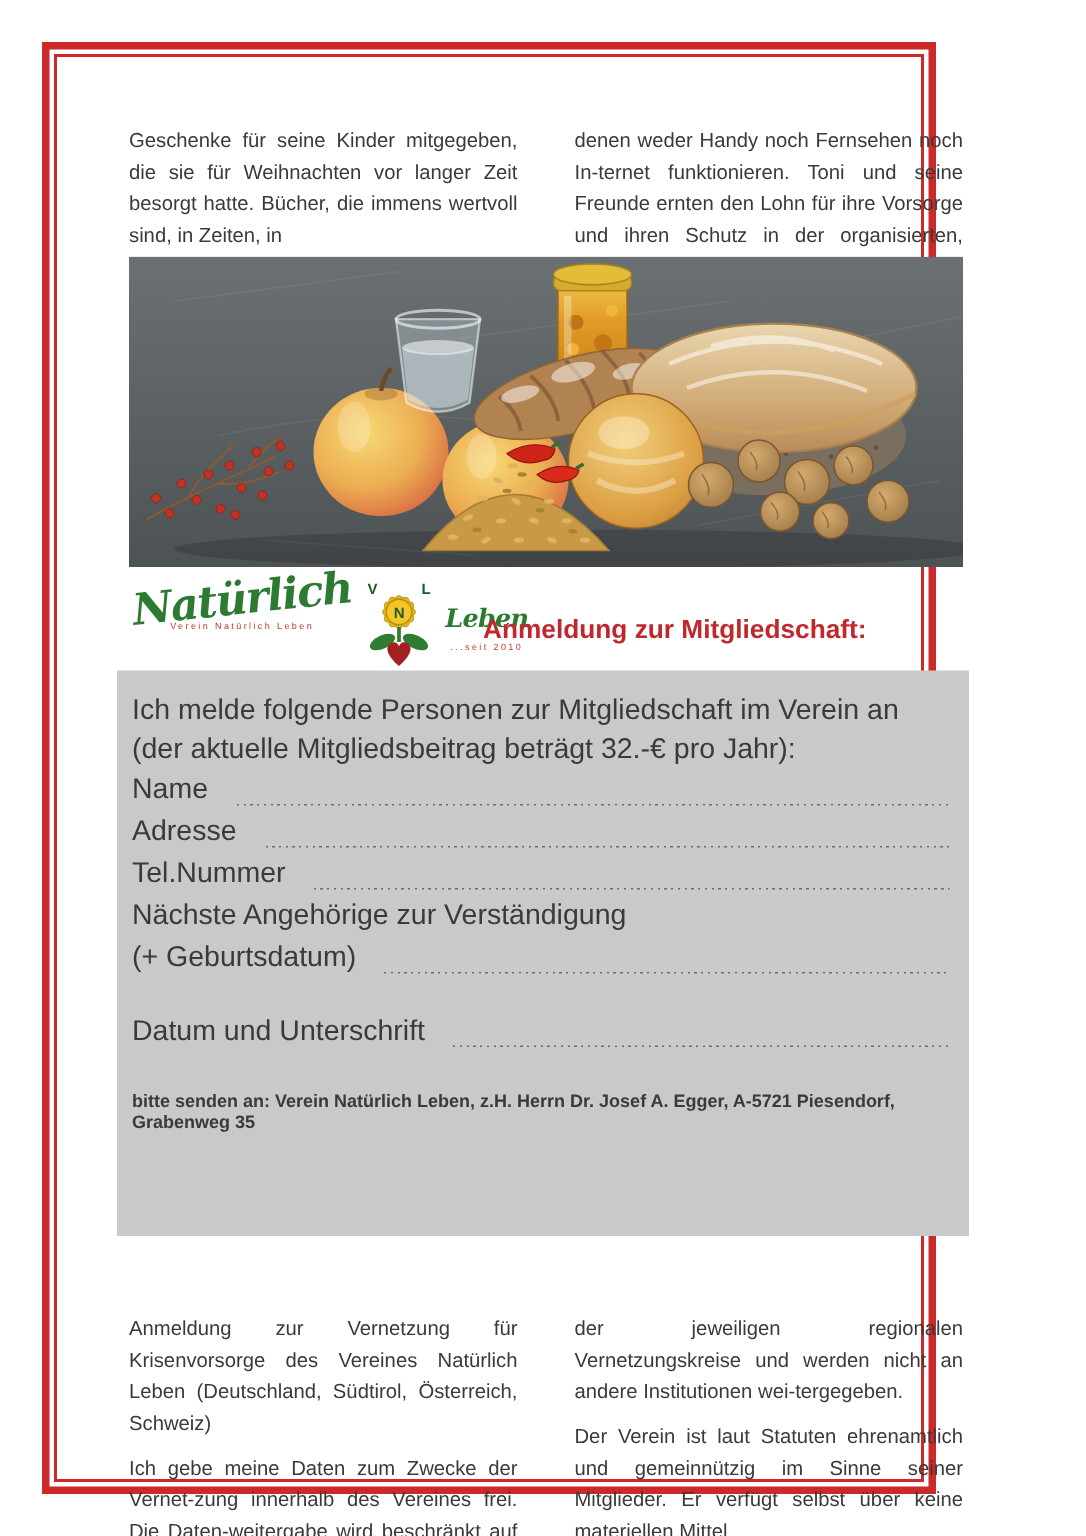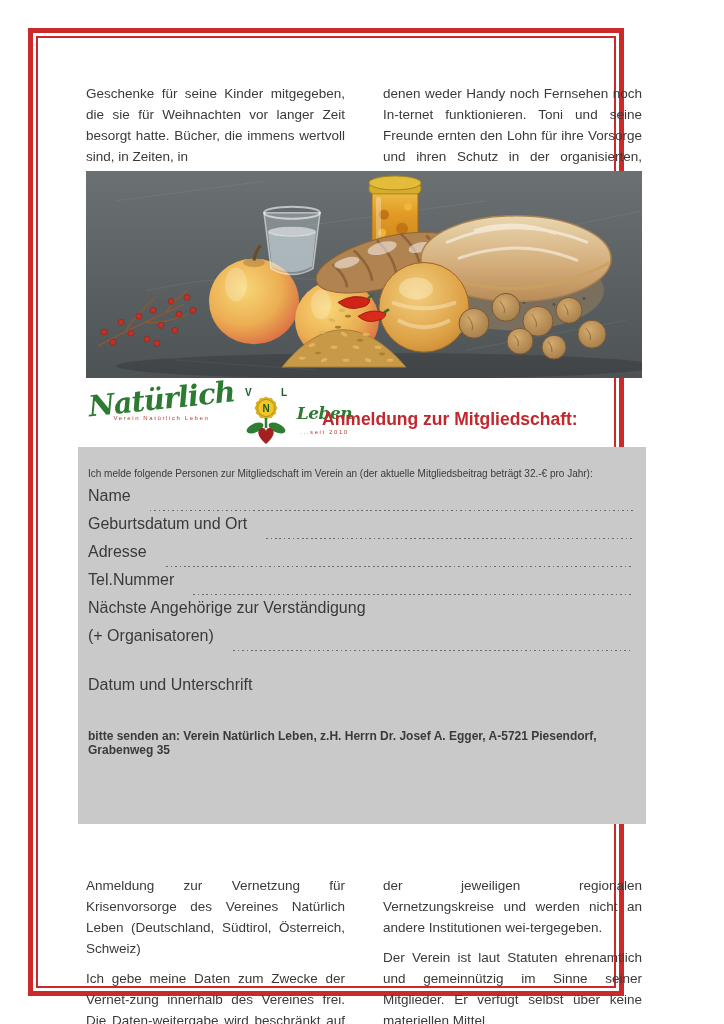--- a/index.html
+++ b/index.html
@@ -20,26 +20,26 @@
   .logo-row{position:absolute;left:86px;top:384px;width:556px;height:62px;}
   .logo{position:absolute;left:2px;top:0;display:flex;align-items:flex-start;}
   .logo-word-block{display:flex;flex-direction:column;align-items:center;}
   .word-natuerlich{font-family:"DejaVu Serif",serif;font-style:italic;font-weight:bold;font-size:29px;color:var(--green);letter-spacing:-1px;transform:rotate(-6deg);line-height:30px;}
   .word-leben{font-family:"DejaVu Serif",serif;font-style:italic;font-weight:bold;font-size:17px;color:var(--green);letter-spacing:-0.5px;line-height:30px;margin-top:14px;}
   .tagline{font-size:6px;letter-spacing:1.6px;color:#c0392b;white-space:nowrap;margin-top:1px;}
   .sunflower{margin:0 2px;}
   .heading{position:absolute;left:236px;top:25px;font-size:17.5px;font-weight:bold;color:var(--heading-red);text-align:center;}
 
   .form-box{position:absolute;left:78px;top:447px;width:568px;height:377px;background:var(--gray);box-sizing:border-box;padding:14px 12px 0 10px;}
-  .form-intro{margin:0;font-size:10px;line-height:26px;}
-  .field-row{display:flex;align-items:flex-start;height:28px;font-size:16px;gap:16px;}
+  .form-intro{margin:0;font-size:19px;line-height:26px;}
+  .field-row{display:flex;align-items:center;height:28px;font-size:19px;gap:16px;}
   .field-label{white-space:nowrap;}
   .leader{flex:1;height:1px;align-self:flex-end;margin:0 1px 4px 3px;
     background-image:repeating-linear-gradient(to right,#6b6b6b 0 1.5px,transparent 1.5px 4.5px);}
-  .row-gap{margin-top:21px;flex-direction:column;}
+  .row-gap{margin-top:21px;}
   .send-note{margin-top:25px;font-weight:bold;font-size:12px;}
 
   .bottom-text{position:absolute;left:86px;top:875px;width:556px;display:flex;gap:38px;}
 </style>
 </head>
 <body>
 
 <div class="page">
   <div class="frame-outer"></div>
   <div class="frame-inner"></div>
@@ -273,36 +273,32 @@
   </div>
 
   <div class="form-box">
     <p class="form-intro">Ich melde folgende Personen zur Mitgliedschaft im Verein an (der aktuelle Mitgliedsbeitrag beträgt 32.-€ pro Jahr):</p>
 
     <div class="field-row">
       <span class="field-label">Name</span>
       <span class="leader"></span>
     </div>
     <div class="field-row">
-      <span class="field-label">Geburtsdatum und Ort</span>
-      <span class="leader"></span>
-    </div>
-    <div class="field-row">
       <span class="field-label">Adresse</span>
       <span class="leader"></span>
     </div>
     <div class="field-row">
       <span class="field-label">Tel.Nummer</span>
       <span class="leader"></span>
     </div>
     <div class="field-row">
       <span class="field-label">Nächste Angehörige zur Verständigung</span>
     </div>
     <div class="field-row">
-      <span class="field-label">(+ Organisatoren)</span>
+      <span class="field-label">(+ Geburtsdatum)</span>
       <span class="leader"></span>
     </div>
     <div class="field-row row-gap">
       <span class="field-label">Datum und Unterschrift</span>
       <span class="leader"></span>
     </div>
 
     <p class="send-note">bitte senden an: Verein Natürlich Leben, z.H. Herrn Dr. Josef A. Egger, A-5721 Piesendorf, Grabenweg 35</p>
   </div>
 

